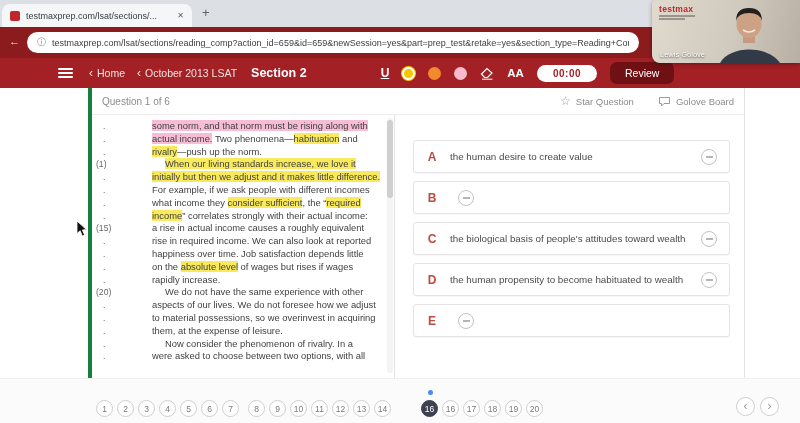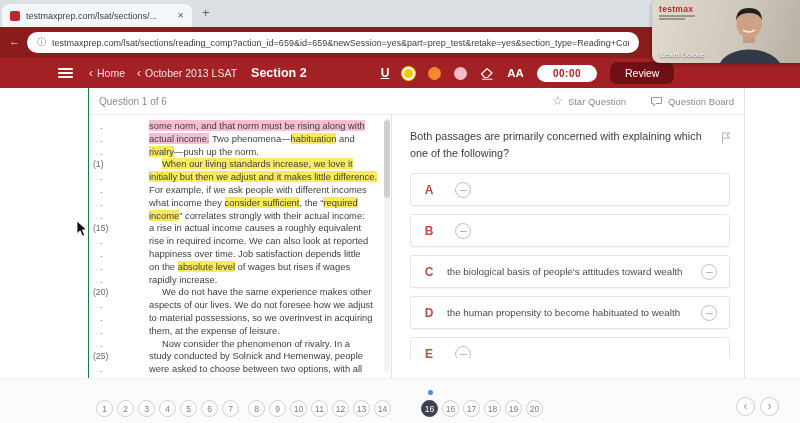--- a/index.html
+++ b/index.html
@@ -47,21 +47,21 @@
   .webcam { position:absolute; top:0; right:0; width:148px; height:63px; z-index:50; border-radius:5px 0 0 8px; overflow:hidden;
             background:linear-gradient(105deg,#e0dacf 0%,#d0c9bd 55%,#b7afa2 100%); box-shadow:0 1px 4px rgba(0,0,0,.35); }
   .wc-person { position:absolute; right:14px; top:3px; }
   .wc-logo { position:absolute; left:7px; top:4px; color:#c0272d; font-size:8.5px; font-weight:bold; letter-spacing:.3px; }
   .wc-tag { position:absolute; left:7px; top:15px; }
   .wc-tag i { display:block; width:36px; height:1.5px; background:#9a958c; margin-bottom:1.5px; }
   .wc-tag i:last-child { width:26px; }
   .wc-name { position:absolute; left:8px; bottom:4px; color:#fff; font-size:7.5px; text-shadow:0 1px 2px rgba(0,0,0,.65); }
 
   
-  .frame { position:absolute; left:88px; top:88px; width:657px; height:290px; background:#fff; border-left:1px solid #15803d; border-right:1px solid #e3e3e3; }
+  .frame { position:absolute; left:88px; top:88px; width:657px; height:290px; background:#fff; border-left:4px solid #15803d; border-right:1px solid #e3e3e3; }
   .qbar { height:27px; border-bottom:1px solid #ececec; display:flex; align-items:center; padding:0 10px; }
   .qprogress { font-size:10px; color:#8b8b8b; }
   .qbar-right { margin-left:auto; display:flex; align-items:center; gap:24px; }
   .qbar-item { display:flex; align-items:center; gap:5px; font-size:9.5px; color:#8b8b8b; }
   .staricon { font-size:12px; color:#9a9a9a; line-height:1; }
 
   .content { display:flex; height:263px; }
 
   
   .passage-panel { width:303px; flex:none; border-right:1px solid #e3e3e3; position:relative; padding-top:5px; overflow:hidden; }
@@ -176,21 +176,21 @@
       <span class="qprogress">Question 1 of 6</span>
       <div class="qbar-right">
         <span class="qbar-item">
           <span class="staricon">☆</span>
           <span>Star Question</span>
         </span>
         <span class="qbar-item">
           <svg width="13" height="11" viewBox="0 0 13 11">
             <path d="M1.5 1.5 h10 v6 h-5.5 l-2.5 2.5 v-2.5 h-2 z" fill="none" stroke="#9a9a9a" stroke-width="1"></path>
           </svg>
-          <span>Question Board</span>
+          <span>Golove Board</span>
         </span>
       </div>
     </div>
 
     <div class="content">
       <div class="passage-panel">
         <div>
             <div class="pline">
               <span class="pmark dotm">.</span>
               <span class="ptext"><span class="hl hl-pink">some norm, and that norm must be rising along with</span></span>
@@ -238,64 +238,53 @@
             <div class="pline">
               <span class="pmark dotm">.</span>
               <span class="ptext"><span>on the </span><span class="hl hl-yellow">absolute level</span><span> of wages but rises if wages</span></span>
             </div>
             <div class="pline">
               <span class="pmark dotm">.</span>
               <span class="ptext"><span>rapidly increase.</span></span>
             </div>
             <div class="pline">
               <span class="pmark">(20)</span>
-              <span class="ptext pindent"><span>We do not have the same experience makes other</span></span>
+              <span class="ptext pindent"><span>We do not have the same experience with other</span></span>
             </div>
             <div class="pline">
               <span class="pmark dotm">.</span>
               <span class="ptext"><span>aspects of our lives. We do not foresee how we adjust</span></span>
             </div>
             <div class="pline">
               <span class="pmark dotm">.</span>
               <span class="ptext"><span>to material possessions, so we overinvest in acquiring</span></span>
             </div>
             <div class="pline">
               <span class="pmark dotm">.</span>
               <span class="ptext"><span>them, at the expense of leisure.</span></span>
             </div>
             <div class="pline">
               <span class="pmark dotm">.</span>
               <span class="ptext pindent"><span>Now consider the phenomenon of rivalry. In a</span></span>
-            </div>
-            <div class="pline">
-              <span class="pmark">(25)</span>
-              <span class="ptext"><span>study conducted by Solnick and Hemenway, people</span></span>
             </div>
             <div class="pline">
               <span class="pmark dotm">.</span>
               <span class="ptext"><span>were asked to choose between two options, with all</span></span>
             </div>
           </div>
         <div class="pscroll">
           <div class="pthumb"></div>
         </div>
       </div>
 
       <div class="qpanel">
-        <div class="stem-row">
-          <div class="stem">Both passages are primarily concerned with explaining which one of the following?</div>
-          <span class="stem-flag">
-            <svg width="9" height="12" viewBox="0 0 9 12">
-              <path d="M1.5 0.5 v11 M1.5 1 h6.5 l-2 2.5 2 2.5 h-6.5" fill="none" stroke="#b5b5b5" stroke-width="1.1"></path>
-            </svg>
-          </span>
-        </div>
         <div class="choices">
             <div class="choice">
               <span class="cletter">A</span>
+              <span class="ctext">the human desire to create value</span>
               <span class="celim">
                 <span class="cdash"></span>
               </span>
             </div>
             <div class="choice">
               <span class="cletter">B</span>
               <span class="celim">
                 <span class="cdash"></span>
               </span>
             </div>

